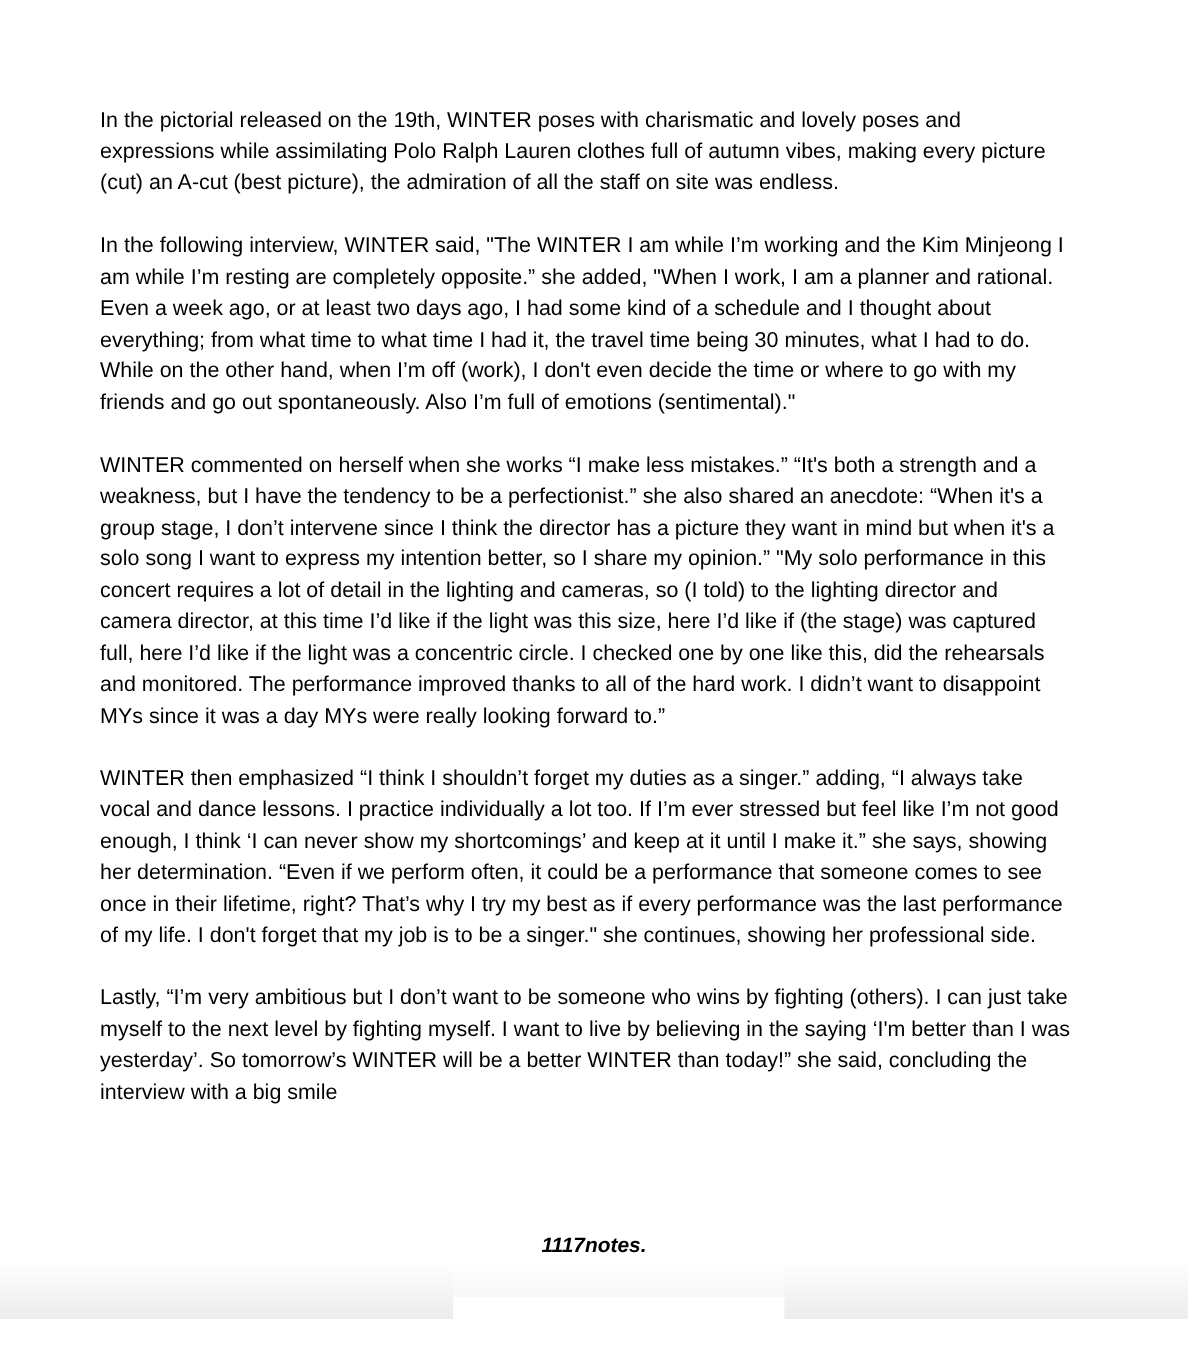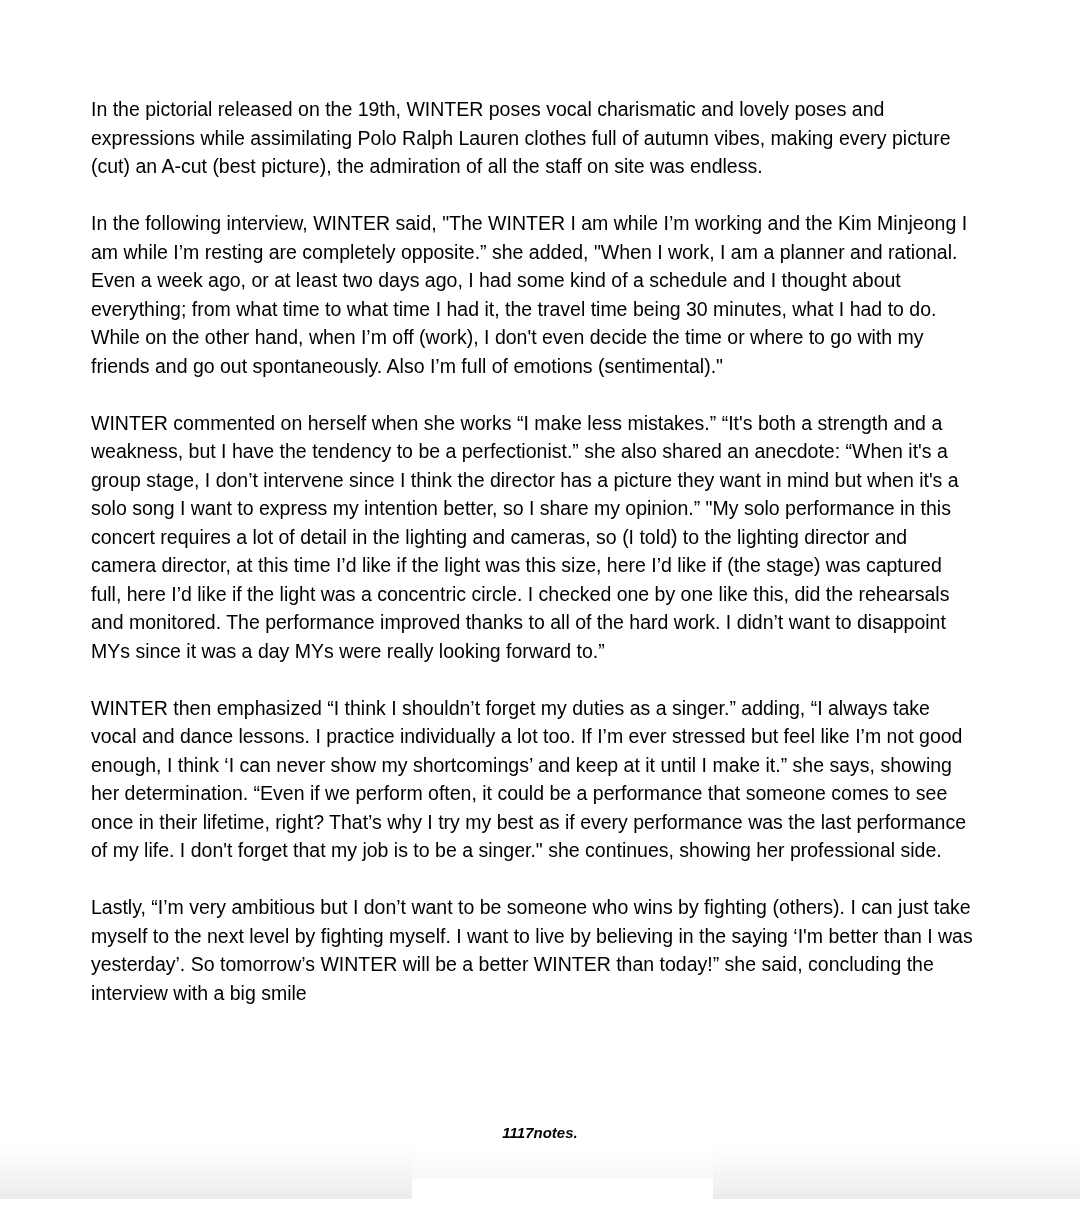--- a/index.html
+++ b/index.html
@@ -26,21 +26,21 @@
     line-height: 28.5px;
     font-weight: 400;
     color: #000000;
   }
   .footer-credit {
     position: absolute;
     top: 1123px;
     left: 0;
     right: 0;
     text-align: center;
-    font-size: 15px;
+    font-size: 19px;
     line-height: 20px;
     font-weight: bold;
     font-style: italic;
     color: #000000;
   }
   .fade {
     position: absolute;
     top: 1146px;
   }
   .fade-left {
@@ -59,21 +59,21 @@
     left: 412px;
     width: 301px;
     height: 33px;
     background: linear-gradient(to bottom, #ffffff, #f8f8f8);
   }
 </style>
 </head>
 <body>
 
 <main class="article">
-  <p>In the pictorial released on the 19th, WINTER poses vocal charismatic and lovely poses and expressions while assimilating Polo Ralph Lauren clothes full of autumn vibes, making every picture (cut) an A-cut (best picture), the admiration of all the staff on site was endless.</p>
+  <p>In the pictorial released on the 19th, WINTER poses with charismatic and lovely poses and expressions while assimilating Polo Ralph Lauren clothes full of autumn vibes, making every picture (cut) an A-cut (best picture), the admiration of all the staff on site was endless.</p>
   <p>In the following interview, WINTER said, "The WINTER I am while I’m working and the Kim Minjeong I am while I’m resting are completely opposite.” she added, "When I work, I am a planner and rational. Even a week ago, or at least two days ago, I had some kind of a schedule and I thought about everything; from what time to what time I had it, the travel time being 30 minutes, what I had to do. While on the other hand, when I’m off (work), I don't even decide the time or where to go with my friends and go out spontaneously. Also I’m full of emotions (sentimental)."</p>
   <p>WINTER commented on herself when she works “I make less mistakes.” “It's both a strength and a weakness, but I have the tendency to be a perfectionist.” she also shared an anecdote: “When it's a group stage, I don’t intervene since I think the director has a picture they want in mind but when it's a solo song I want to express my intention better, so I share my opinion.” "My solo performance in this concert requires a lot of detail in the lighting and cameras, so (I told) to the lighting director and camera director, at this time I’d like if the light was this size, here I’d like if (the stage) was captured full, here I’d like if the light was a concentric circle. I checked one by one like this, did the rehearsals and monitored. The performance improved thanks to all of the hard work. I didn’t want to disappoint MYs since it was a day MYs were really looking forward to.”</p>
   <p>WINTER then emphasized “I think I shouldn’t forget my duties as a singer.” adding, “I always take vocal and dance lessons. I practice individually a lot too. If I’m ever stressed but feel like I’m not good enough, I think ‘I can never show my shortcomings’ and keep at it until I make it.” she says, showing her determination. “Even if we perform often, it could be a performance that someone comes to see once in their lifetime, right? That’s why I try my best as if every performance was the last performance of my life. I don't forget that my job is to be a singer." she continues, showing her professional side.</p>
   <p>Lastly, “I’m very ambitious but I don’t want to be someone who wins by fighting (others). I can just take myself to the next level by fighting myself. I want to live by believing in the saying ‘I'm better than I was yesterday’. So tomorrow’s WINTER will be a better WINTER than today!” she said, concluding the interview with a big smile</p>
 </main>
 
 <div class="footer-credit">1117notes.</div>
 
 <div class="fade fade-left"></div>
 <div class="fade fade-center"></div>

